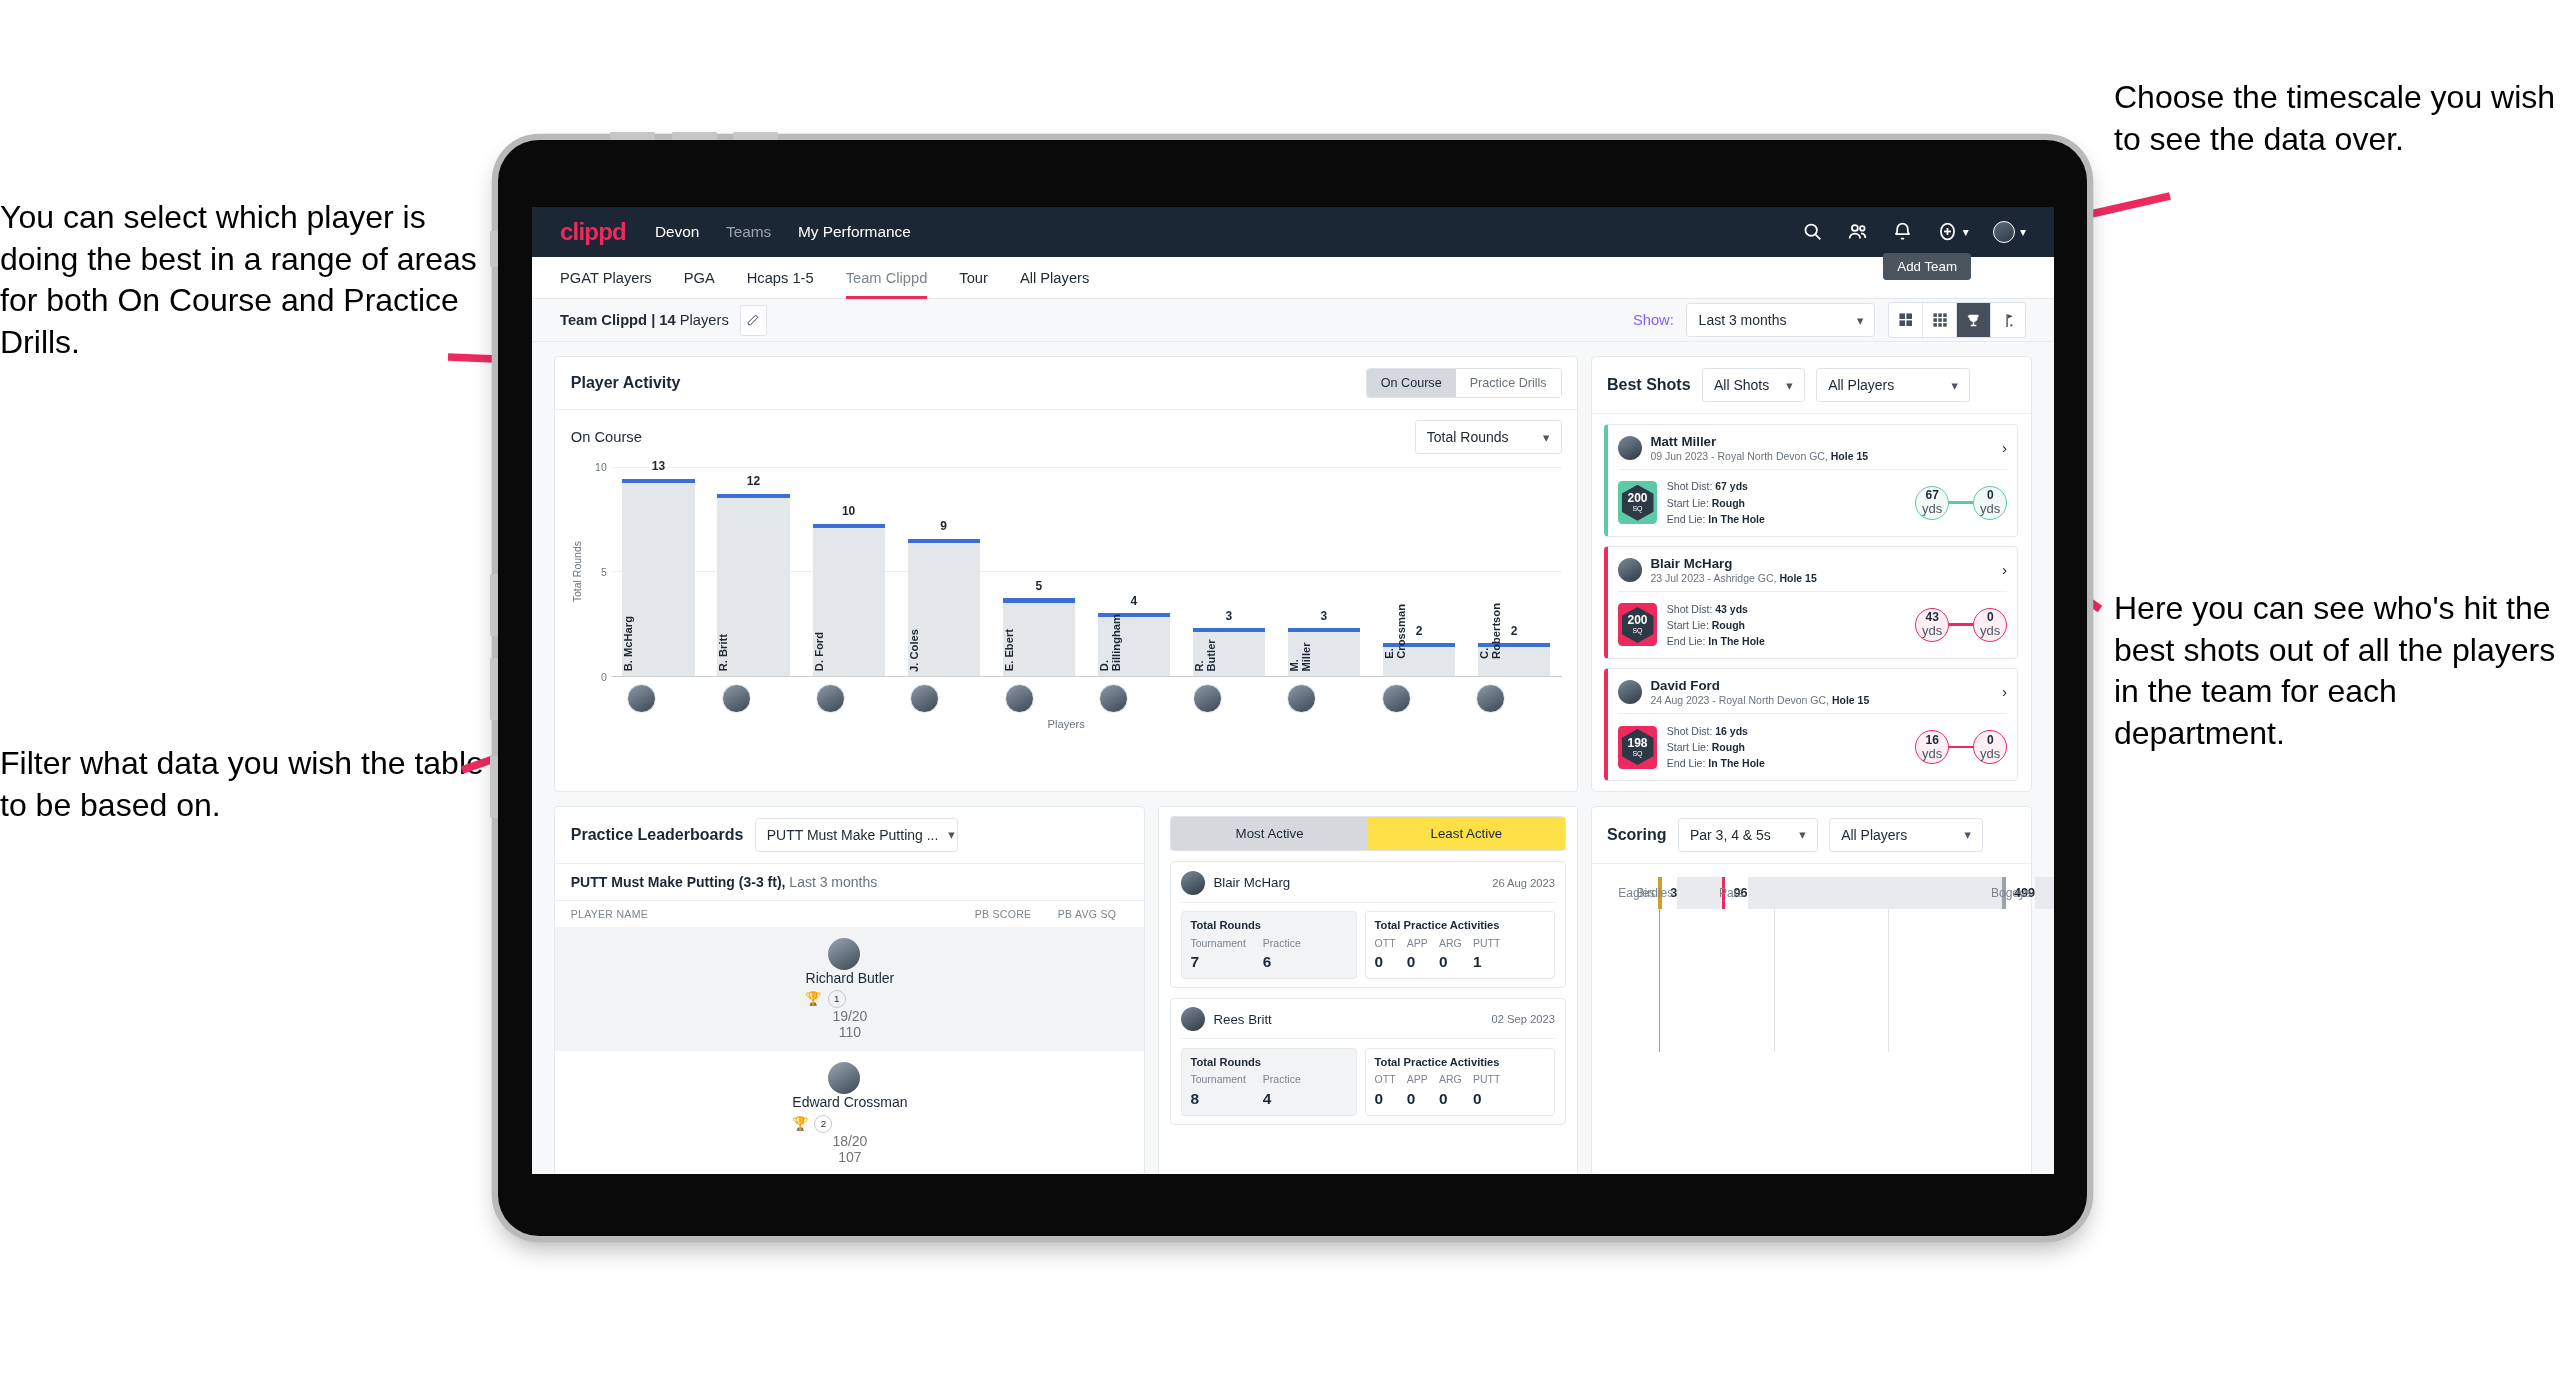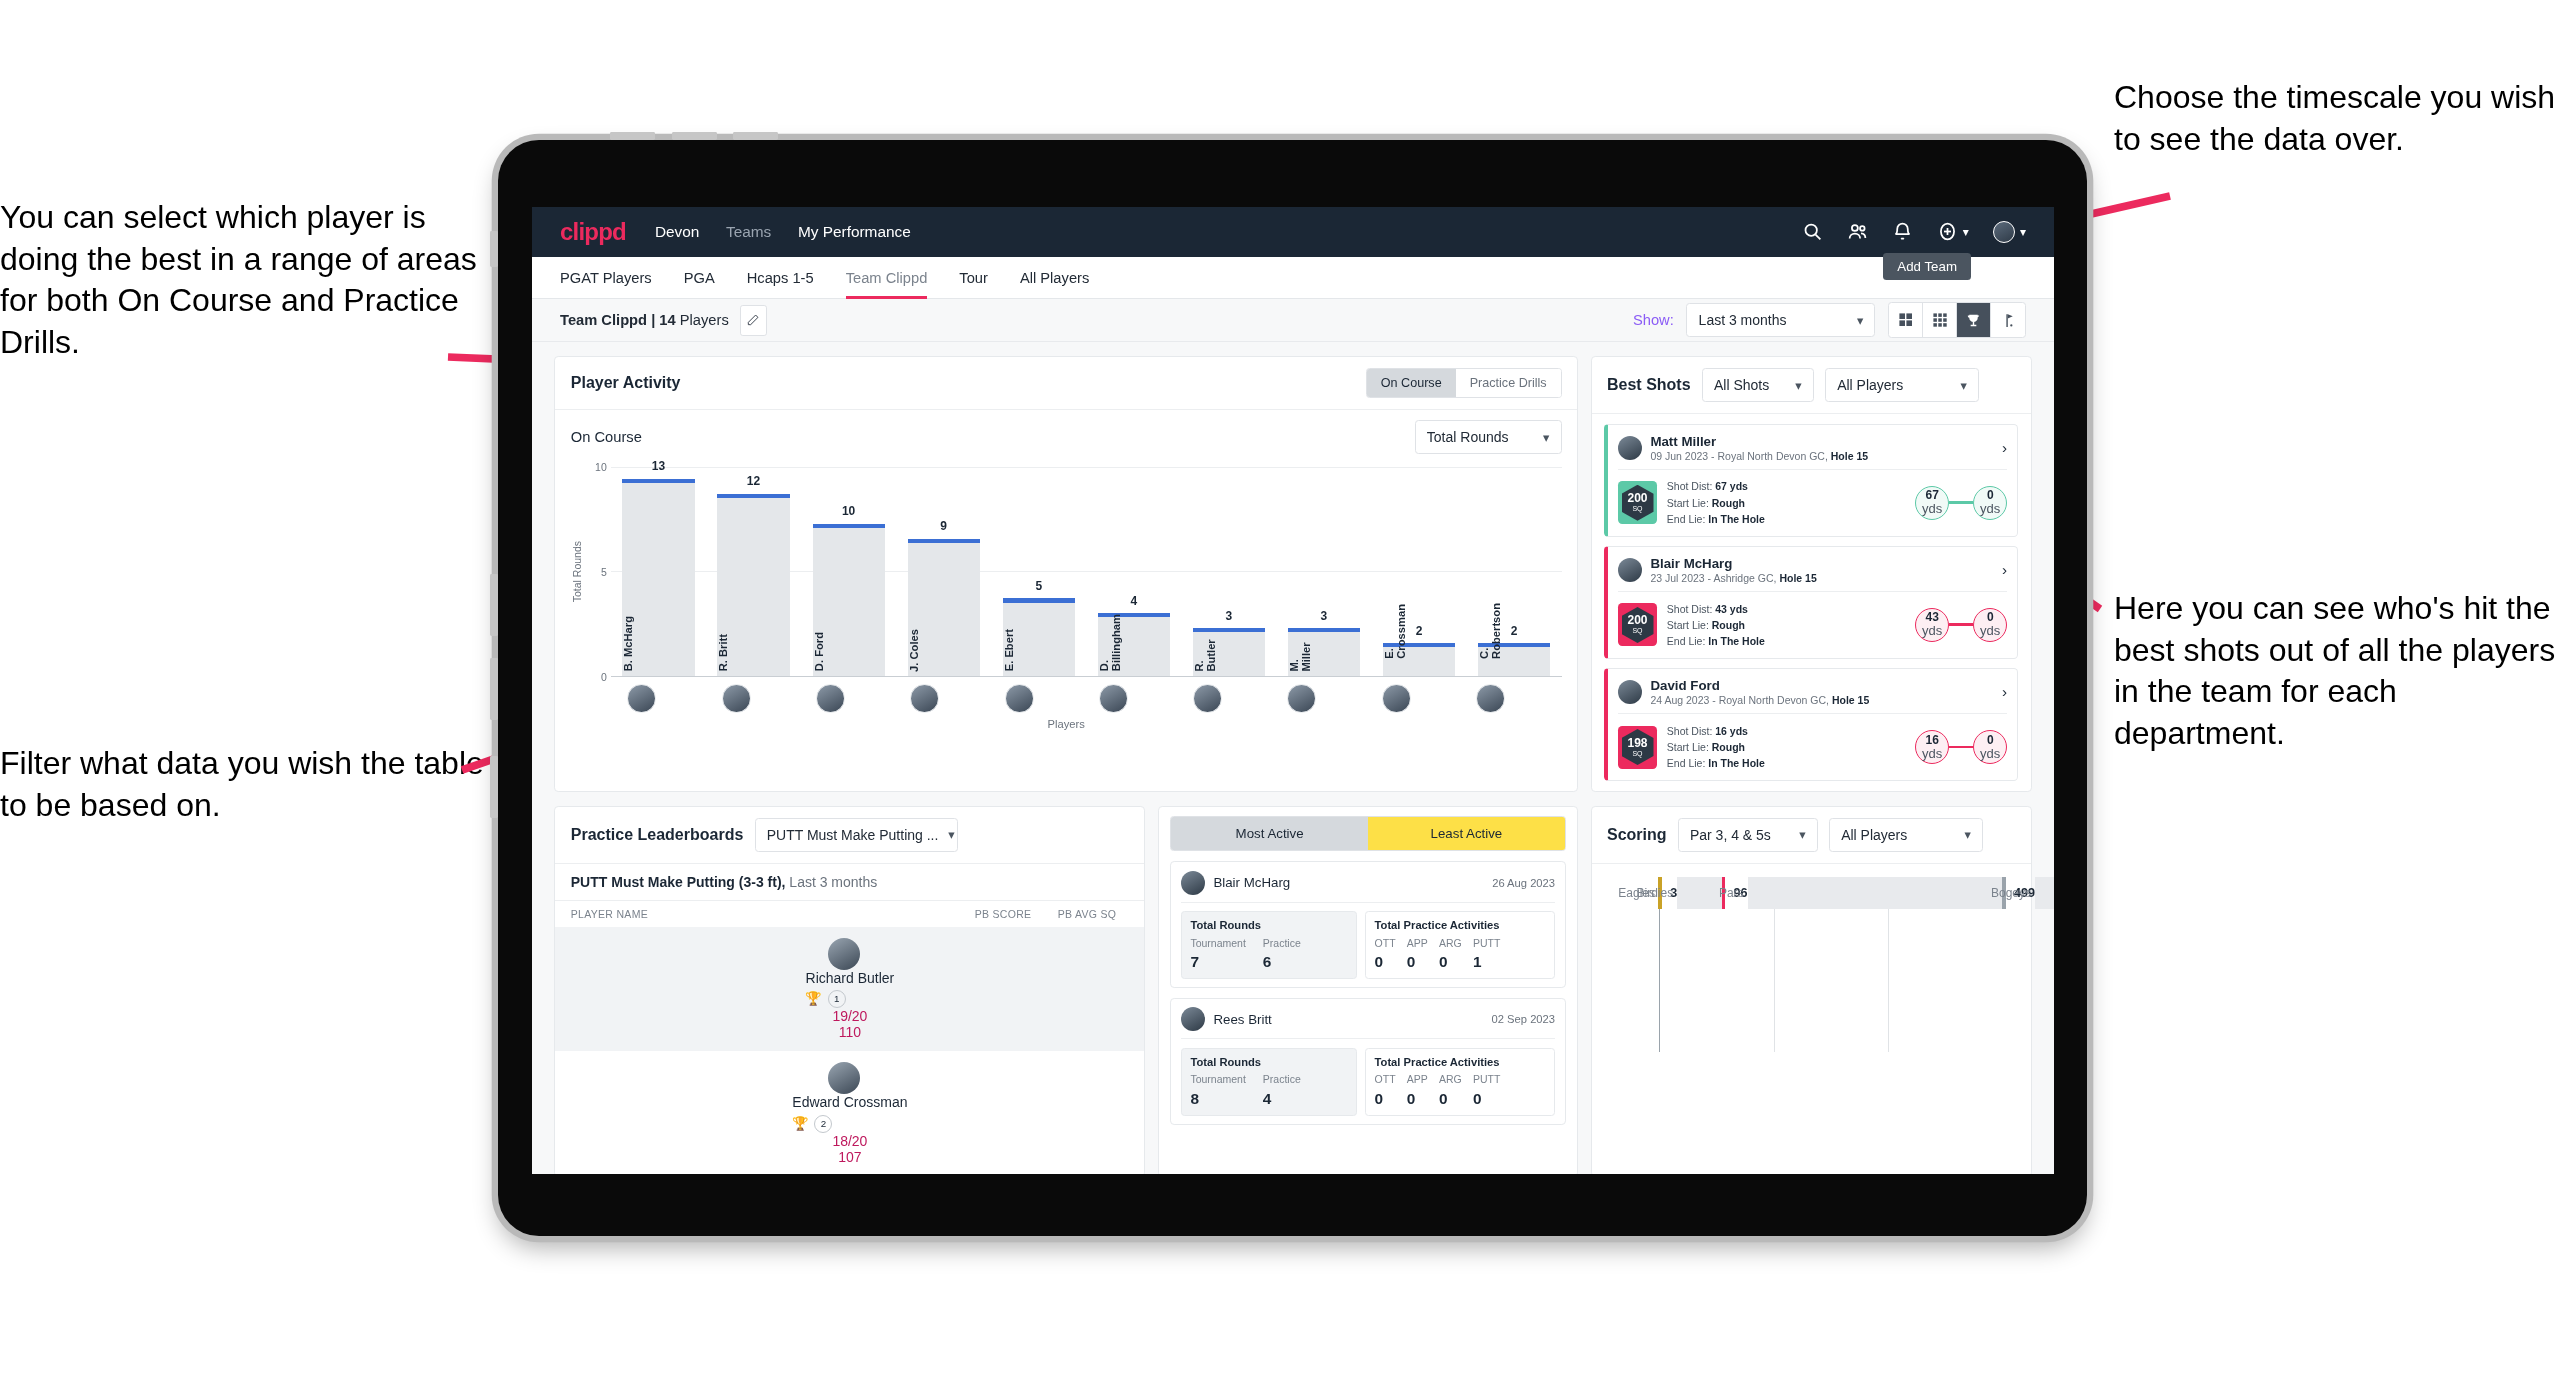--- a/index.html
+++ b/index.html
@@ -160,21 +160,21 @@
   .lb-head .c1 { flex:1; } .lb-head .c2 { width:84px; text-align:center; } .lb-head .c3 { width:84px; text-align:center; }
   .lb-row { display:flex; align-items:center; padding:11.2px 15.4px;flex-direction:column; }
   .lb-row.alt { background:#f1f3f5; }
   .lb-av { width:32px; height:32px; border-radius:50%; background:linear-gradient(150deg,#9aa6b2,#3b4754); margin-right:11.2px; flex:none; }
   .lb-name { flex:1; }
   .lb-nm { font-size:14px; color:#1b2735; }
   .lb-badges { display:flex; align-items:center; gap:5.6px; margin-top:4.2px; }
   .trophy { font-size:13.3px; color:#c9a227; }
   .trophy.silver { color:#b6bcc2; }
   .rankpill { width:18px; height:18px; border-radius:50%; border:0.7px solid #c3c8cd; display:flex; align-items:center; justify-content:center; font-size:9.8px; color:#1b2735; }
-  .lb-v { width:84px; text-align:center; font-size:14px; color:#be185d; }
+  .lb-v { width:84px; text-align:center; font-size:14px; color:#737373; }
 
   
   .act-tabs { display:flex; margin:9.8px 11.2px 0; border:0.7px solid #dfe2e6; border-radius:3.5px; overflow:hidden; }
   .act-tabs div { flex:1; text-align:center; padding:9px 0; font-size:13.3px; color:#1b2735; background:#fde047; }
   .act-tabs div.on { background:#d5d9dd; }
   .act-card { margin:9.8px 11.2px 0; border:0.7px solid #e6e9ec; border-radius:4.2px; padding:8.4px 9.8px; }
   .act-top { display:flex; align-items:center; gap:8.4px; padding-bottom:7px; border-bottom:0.7px solid #eceef0; }
   .act-name { font-size:13.3px; color:#1b2735; }
   .act-date { margin-left:auto; font-size:11.2px; color:#6b737d; }
   .act-body { display:flex; gap:8.4px; padding-top:8.4px; }
@@ -457,21 +457,21 @@
               <div class="pavatar"></div>
               <div class="pavatar"></div>
             </div>
             <div class="xlab">Players</div>
           </div>
         </div>
 
         <div class="card" style="width:441px">
           <div class="card-head">
             <div class="card-title">Best Shots</div>
-            <div class="select" style="width:112px">
+            <div class="select" style="width:103px">
               <span>All Shots</span>
               <span class="sc">▾</span>
             </div>
             <div class="select" style="width:154px">
               <span>All Players</span>
               <span class="sc">▾</span>
             </div>
           </div>
 
           <div class="bs-list">

